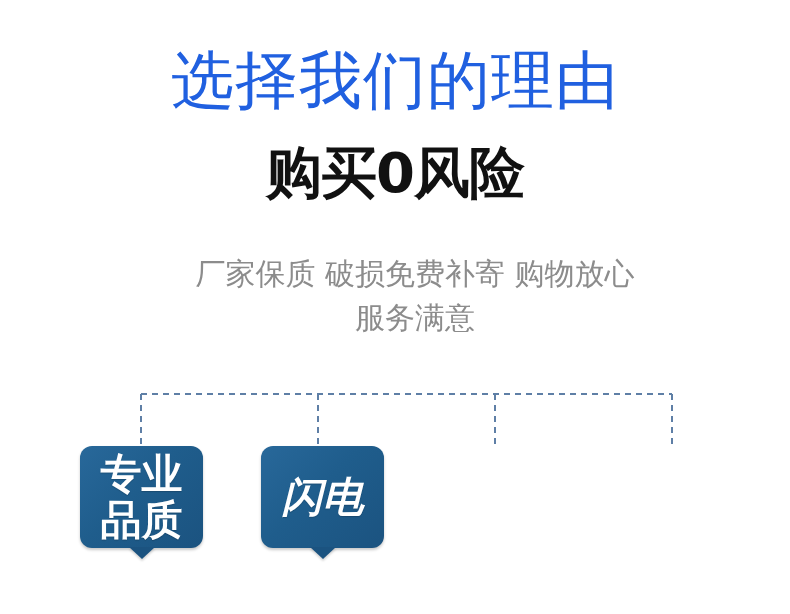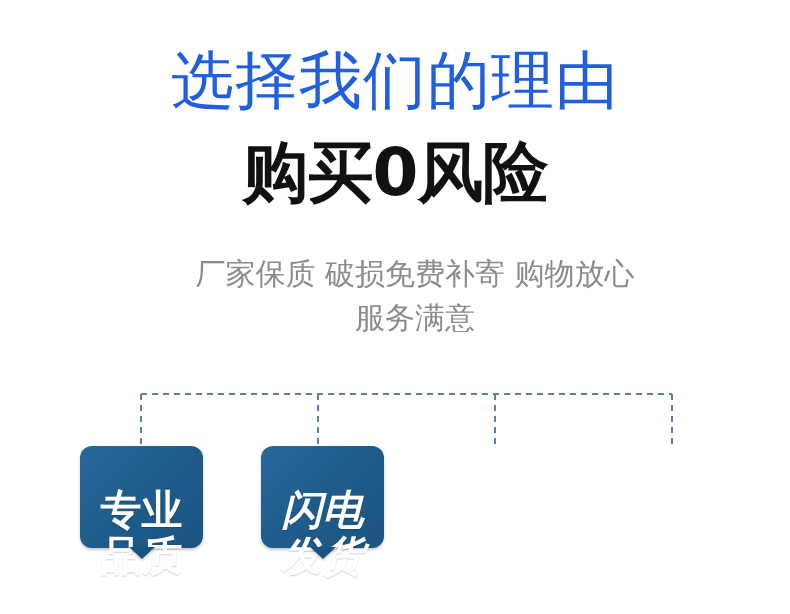--- a/index.html
+++ b/index.html
@@ -37,21 +37,21 @@
     white-space: nowrap;
   }
 
   .headline {
     position: absolute;
     left: 0;
     top: 127px;
     width: 790px;
     text-align: center;
     color: #111111;
-    font-size: 66px;
+    font-size: 56px;
     line-height: 92px;
     font-weight: 700;
     letter-spacing: -1px;
     font-family: "DejaVu Sans", "Liberation Sans", sans-serif;
     white-space: nowrap;
   }
 
   .subtitle {
     position: absolute;
     left: 0;
@@ -130,21 +130,20 @@
     align-items: center;
     justify-content: center;
     color: #ffffff;
     font-size: 41px;
     line-height: 46px;
     font-weight: 700;
     letter-spacing: 0px;
     font-family: "DejaVu Sans", "Liberation Sans", sans-serif;
     text-shadow: 0 1px 1px rgba(0,0,0,0.18);
     box-sizing: border-box;
-    margin-top: 36px;
   }
   .badge-label .bl {
     display: block;
     white-space: nowrap;
   }
 </style>
 </head>
 <body>
 
 <div id="banner">
@@ -173,21 +172,20 @@
     <div class="badge badge-1">
       <div class="badge-label">
         <span class="bl">专业</span>
         <span class="bl">品质</span>
       </div>
     </div>
 
     <div class="badge badge-2">
       <div class="badge-label">
         <span class="bl">闪电</span>
-        <span class="bl">发货</span>
       </div>
     </div>
 
 
 
   </div>
 
 </div>
 
 </body></html>

